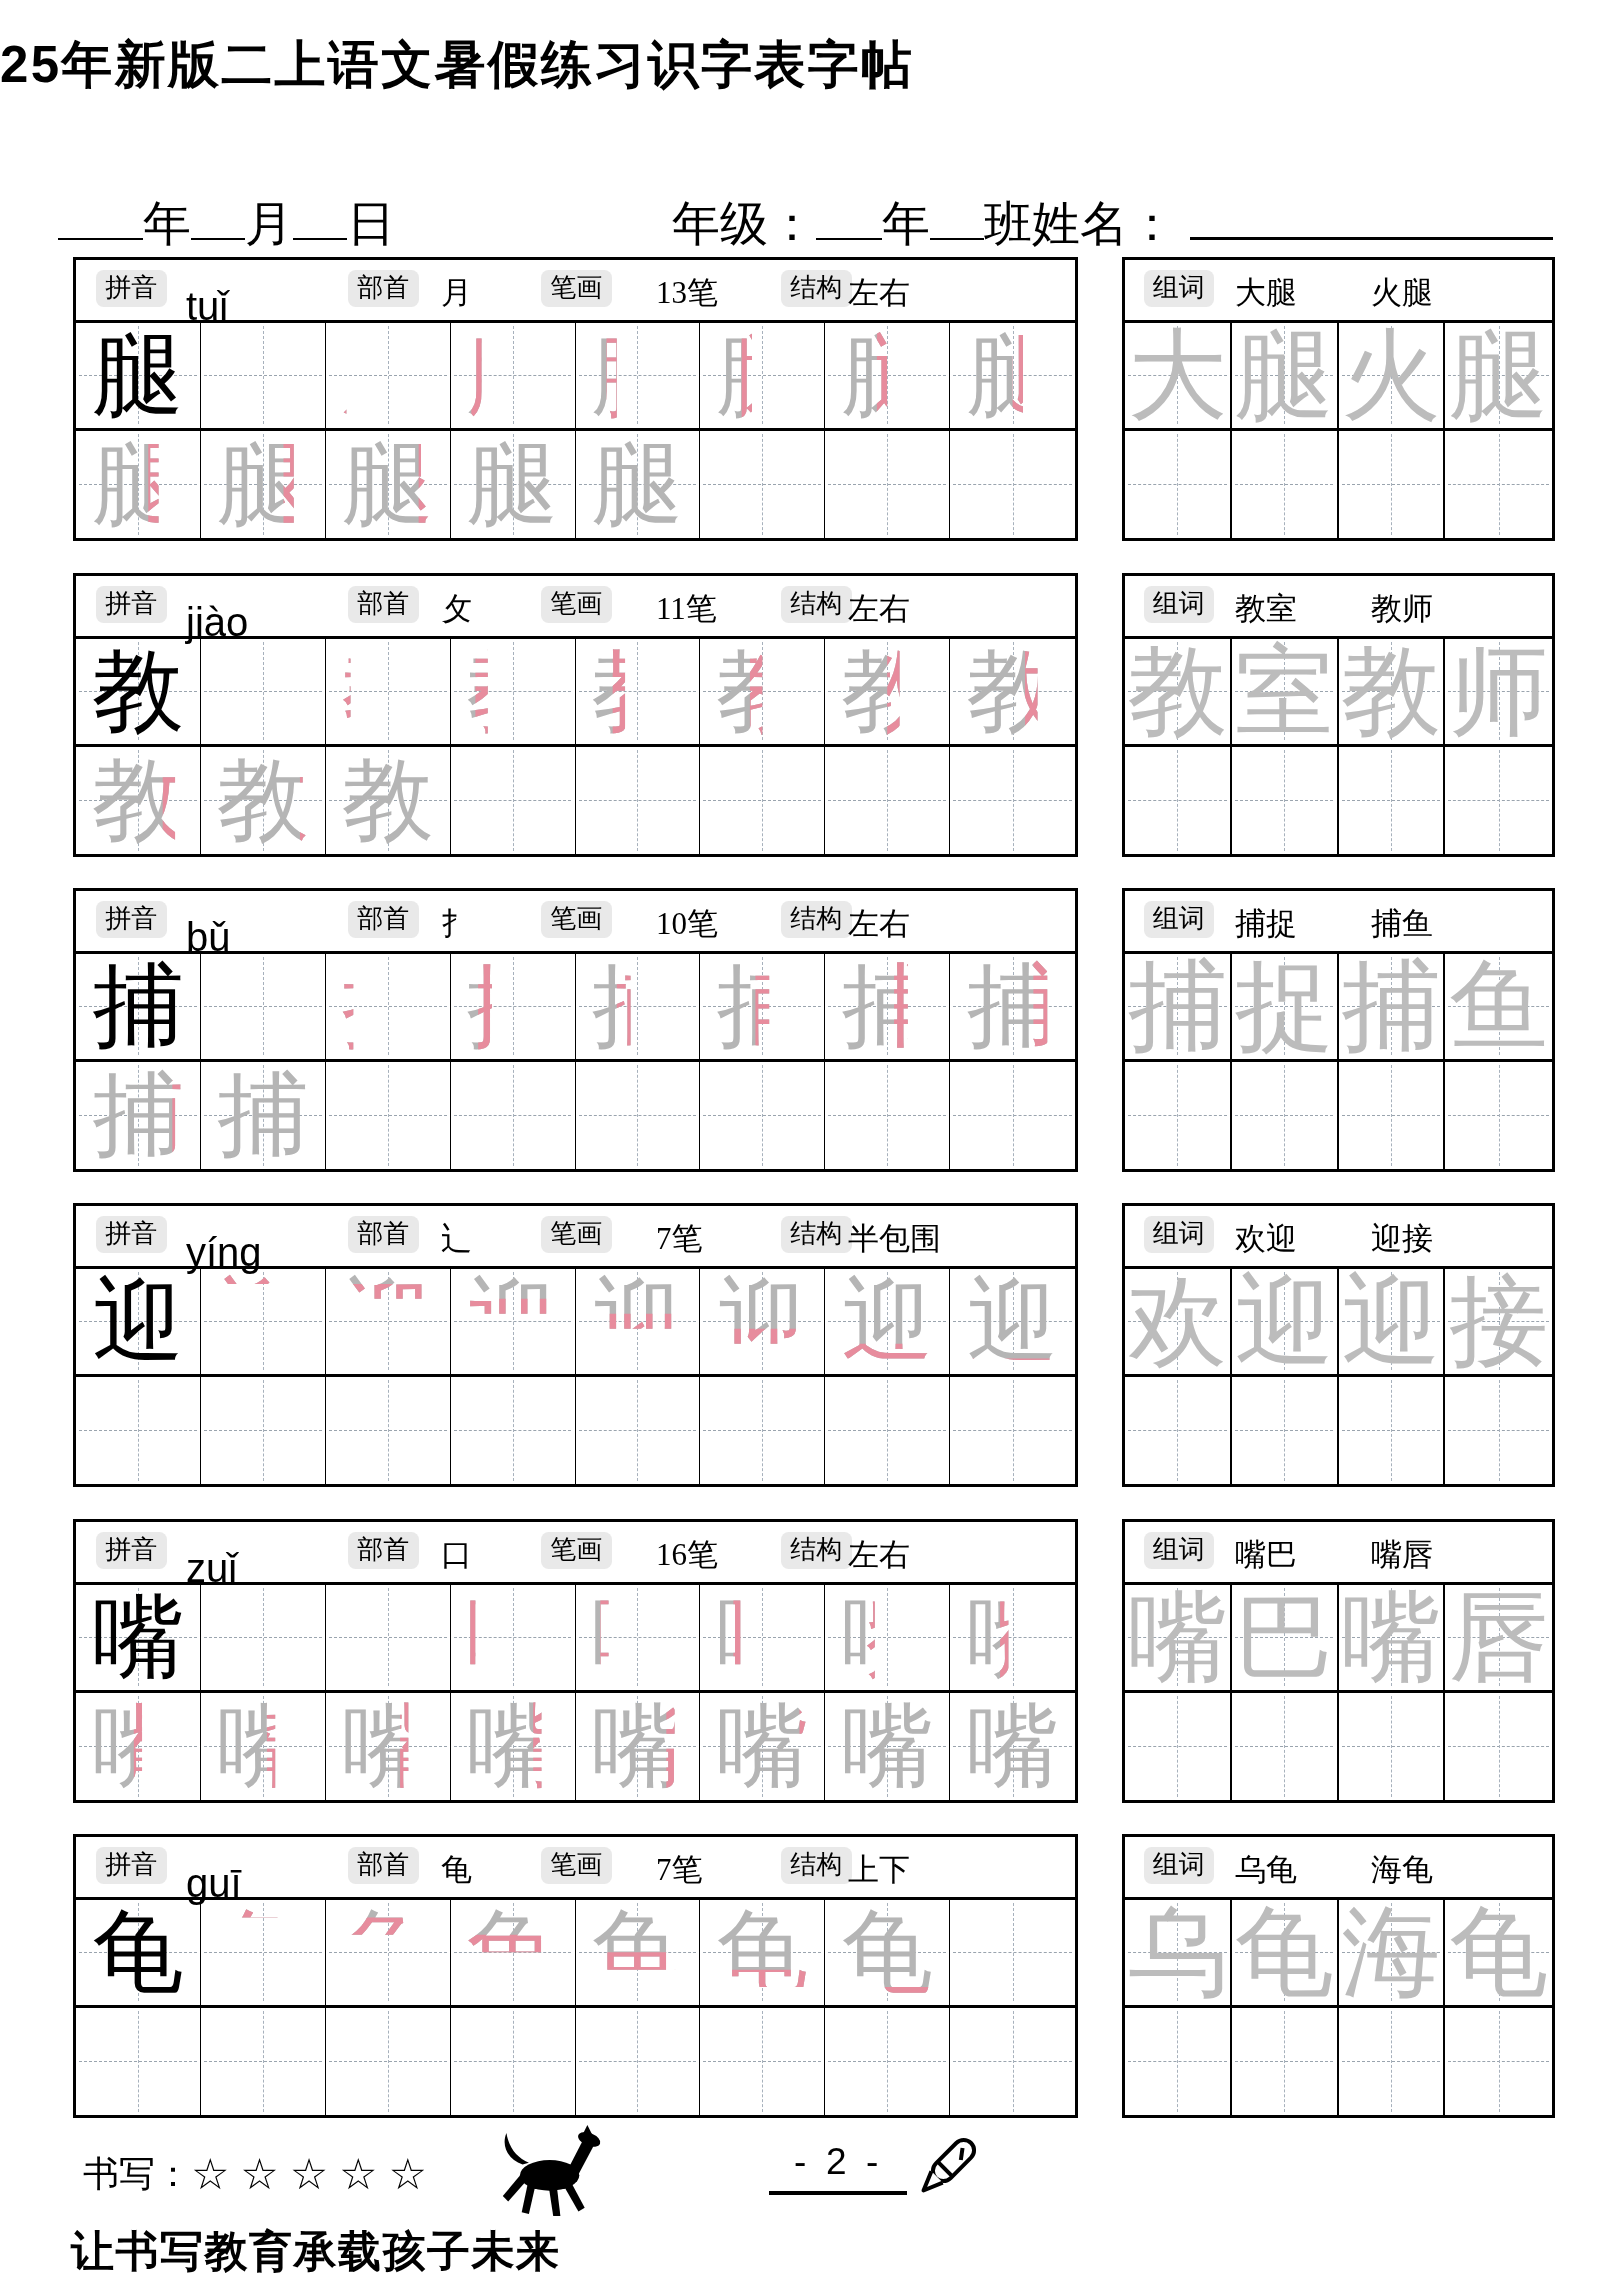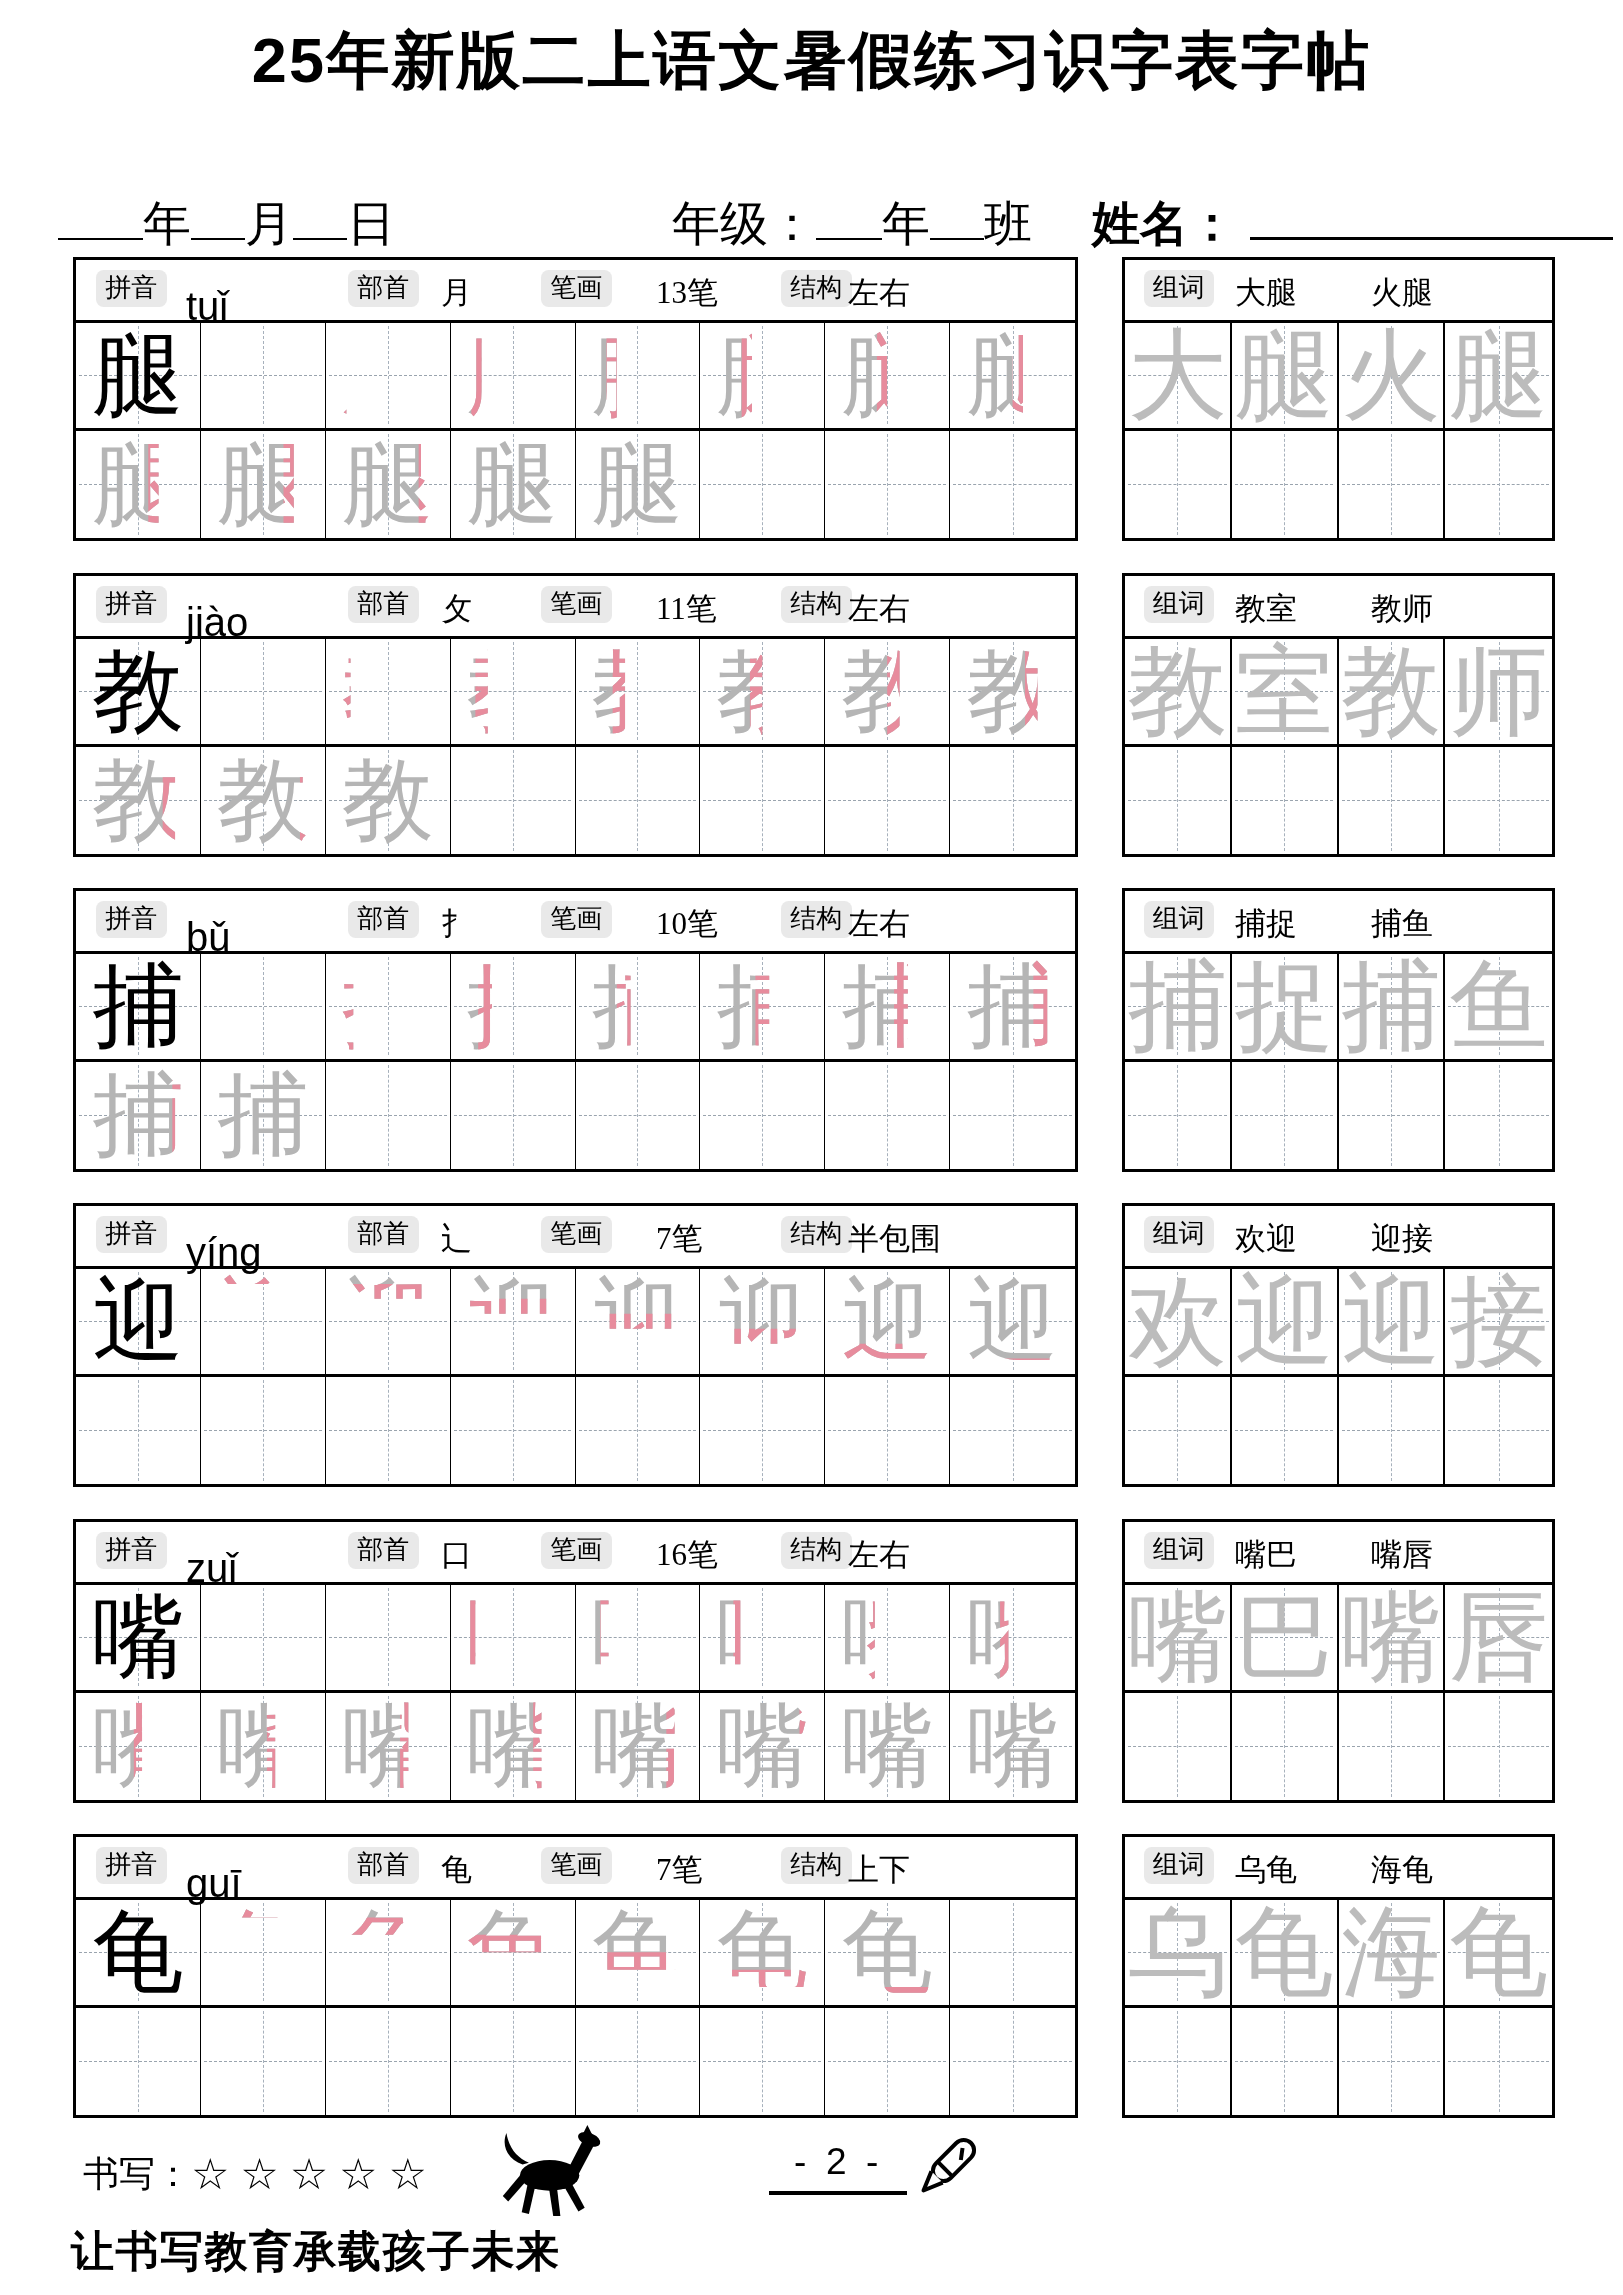--- a/index.html
+++ b/index.html
@@ -1,29 +1,29 @@
 <!DOCTYPE html>
 <html style="font-size:12.4px"><head>
 <meta charset="utf-8">
 <style>
   html,body{margin:0;padding:0;background:#fff;}
   body{width:1623px;height:2295px;position:relative;overflow:hidden;color:#000;
        font-family:"Liberation Serif", serif;}
 
   
-  .title{position:absolute;top:18px;left:0;width:100%;text-align:center;
+  .title{position:absolute;top:31px;left:0;width:100%;
          font-family:"Liberation Sans", sans-serif;font-weight:bold;
-         font-size:63px;letter-spacing:2.3px;}
+         font-size:51px;letter-spacing:2.3px;}
   .dateline{position:absolute;top:192px;left:58px;width:1515px;height:54px;font-size:48px;}
   .dl-left{position:absolute;left:0;top:0;white-space:nowrap;}
   .dl-right{position:absolute;left:614px;top:0;white-space:nowrap;}
   .blank{display:inline-block;border-bottom:2.3px solid #000;height:32px;vertical-align:baseline;}
   .w110{width:85px}.w70{width:54px}.w85{width:66px}
   .name-blank{width:363px;border-bottom-width:3.9px;margin-left:14px;}
-  .gap-l{margin-left:60px;font-weight:bold;}
+  .gap-l{}
 
   
   .brow{position:absolute;left:0;width:1623px;height:284px;}
   .block{position:absolute;top:0;height:284px;border:3.1px solid #000;box-sizing:border-box;background:#fff;}
   .lblock{left:73px;width:1005px;}
   .rblock{left:1122px;width:433px;}
   .bheader{position:relative;height:63px;border-bottom:3.1px solid #000;box-sizing:border-box;}
   .chip{position:absolute;top:10px;background:#e9e9e9;border-radius:7.7px;
         font-size:26px;line-height:26px;padding:5.4px 9.3px;}
   .hv{position:absolute;font-size:31px;top:12.4px;}

